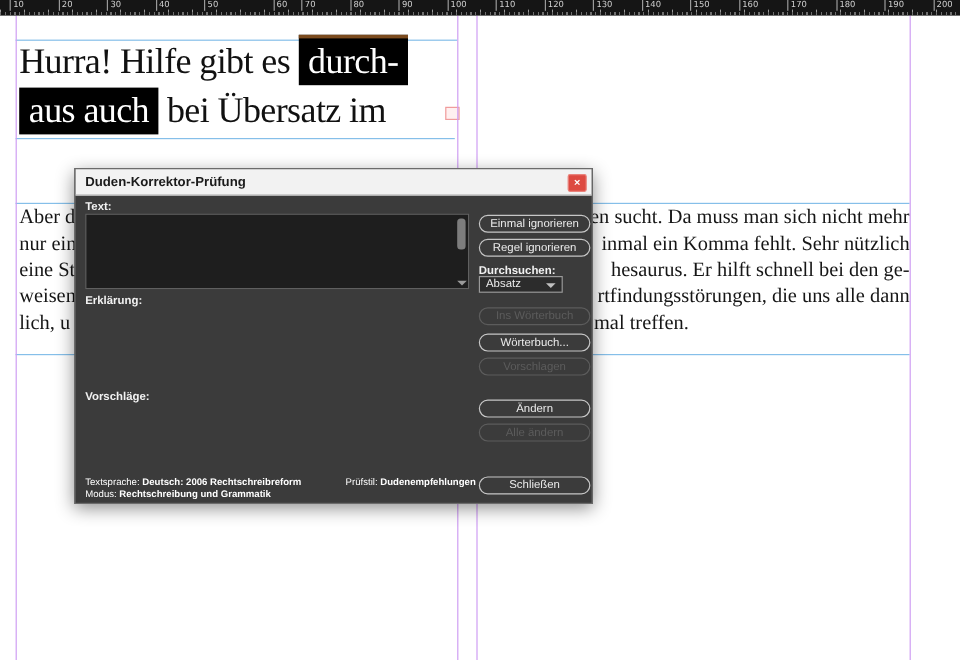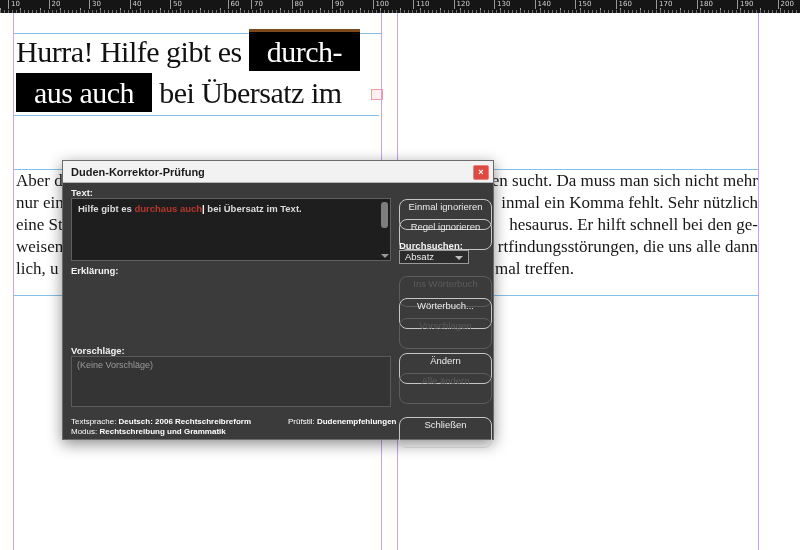--- a/index.html
+++ b/index.html
@@ -24,36 +24,36 @@
   }
   
   .vguide{position:absolute;top:13px;bottom:0;width:1px;background:#cf9ef3;z-index:3;}
   .hframe{position:absolute;height:1px;background:#85bfe9;z-index:1;}
   
   .headline{
     position:absolute;left:16px;top:31px;z-index:2;
     font-family:"Liberation Serif",serif;font-size:30px;letter-spacing:-0.5px;
     line-height:41px;color:#111;white-space:nowrap;
   }
-  .hl{background:#000;color:#fff;padding:3px 18px;}
+  .hl{background:#000;color:#fff;padding:3px 8px;}
   .hl-durch{border-top:3px solid #7b4b1e;}
   .bodyline{
     position:absolute;z-index:2;white-space:nowrap;
     font-family:"Liberation Serif",serif;font-size:17px;color:#161616;
   }
   .pink-marker{
     position:absolute;left:371px;top:89px;width:10px;height:9px;z-index:2;
     border:1px solid #f09c9c;background:rgba(255,228,228,.55);
   }
   
   .dialog{
     position:absolute;left:62px;top:140px;width:432px;height:280px;z-index:10;
     background:#3b3b3b;border:1px solid #6b6b6b;box-sizing:border-box;
     box-shadow:0 4px 14px rgba(0,0,0,.45);
-    font-family:"Liberation Sans",sans-serif;color:#ececec;margin-top:20px;
+    font-family:"Liberation Sans",sans-serif;color:#ececec;
   }
   .titlebar{
     position:absolute;left:0;top:0;right:0;height:22px;background:#f2f2f2;
     border-bottom:1px solid #b5b5b5;color:#1a1a1a;
     font-size:11px;font-weight:600;line-height:22px;padding-left:8px;box-sizing:border-box;
   }
   .closebtn{
     position:absolute;right:4px;top:4px;width:14px;height:13px;background:#dd4a41;
     border:1px solid #e9837c;border-radius:2px;color:#fff;font-size:9px;
     line-height:12px;text-align:center;cursor:pointer;
@@ -79,21 +79,21 @@
   }
   .sel{background:#2e8fee;color:#fff;font-size:9.5px;padding:1px 2px;}
   .sugg-box{
     position:absolute;left:8px;width:320px;background:#343434;
     border:1px solid #5a5a5a;box-sizing:border-box;
   }
   .sugg-empty{position:absolute;left:5px;top:3px;font-size:9px;color:#9b9b9b;}
   .footline{position:absolute;left:8px;font-size:8px;color:#fff;white-space:nowrap;}
   .footline b{font-weight:700;}
   .pill{
-    position:absolute;left:336px;width:93px;height:31px;box-sizing:border-box;
+    position:absolute;left:336px;width:93px;height:15px;box-sizing:border-box;
     border:1px solid #c6c6c6;border-radius:8px;background:transparent;
     color:#ececec;font-size:9.5px;line-height:13px;text-align:center;cursor:pointer;
   }
   .pill.disabled{border-color:#5c5c5c;color:#5c5c5c;cursor:default;}
   .dd{
     position:absolute;left:336px;width:70px;height:14px;box-sizing:border-box;
     background:#2c2c2c;border:1px solid #9a9a9a;color:#ececec;
     font-size:9.5px;line-height:12px;padding-left:5px;cursor:pointer;
   }
   .dd .tri-down{right:5px;top:5px;border-top-color:#c0c0c0;}
@@ -158,33 +158,29 @@
 <div class="pink-marker"></div>
 
 <div class="dialog">
   <div class="titlebar">
     <span>Duden-Korrektor-Prüfung</span>
     <div class="closebtn">×</div>
   </div>
 
   <div class="dlabel" style="left:8px;top:26px;">Text:</div>
   <div class="darkbox" style="top:37px;height:63px;">
-    <div class="dlg-textline"><span>Hilfe gibt es </span><span class="err">durchaus auch</span><span class="cursorbar">|</span><span> bei Übersatz im Text.</span></div>
     <div class="sb-track">
       <div class="sb-thumb"></div>
       <div class="tri-down" style="right:0;bottom:1px;"></div>
     </div>
   </div>
 
   <div class="dlabel" style="left:8px;top:104px;text-align:center;">Erklärung:</div>
 
   <div class="dlabel" style="left:8px;top:184px;">Vorschläge:</div>
-  <div class="sugg-box" style="top:195px;height:51px;">
-    <div class="sugg-empty">(Keine Vorschläge)</div>
-  </div>
 
   <div class="footline" style="top:256px;"><span>Textsprache:</span> <b>Deutsch: 2006 Rechtschreibreform</b></div>
   <div class="footline" style="top:266px;"><span>Modus:</span> <b>Rechtschreibung und Grammatik</b></div>
   <div class="footline" style="left:225px;top:256px;"><span>Prüfstil:</span> <b>Dudenempfehlungen</b></div>
 
   <div class="pill" style="top:38px;">Einmal ignorieren</div>
   <div class="pill" style="top:58px;">Regel ignorieren</div>
   <div class="dlabel" style="left:336px;top:79px;">Durchsuchen:</div>
   <div class="dd" style="top:89px;">
     <span>Absatz</span>

